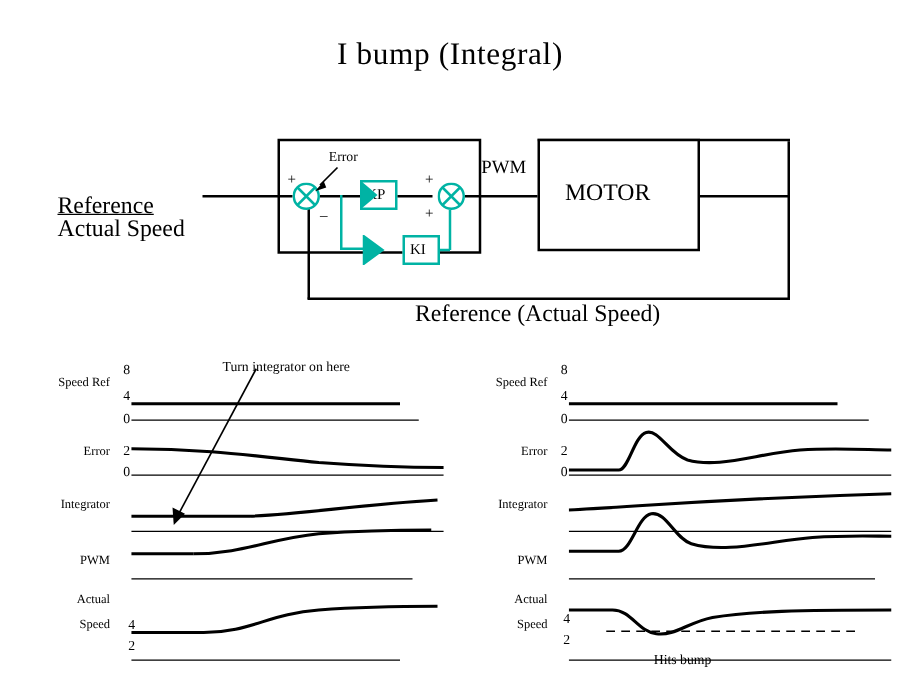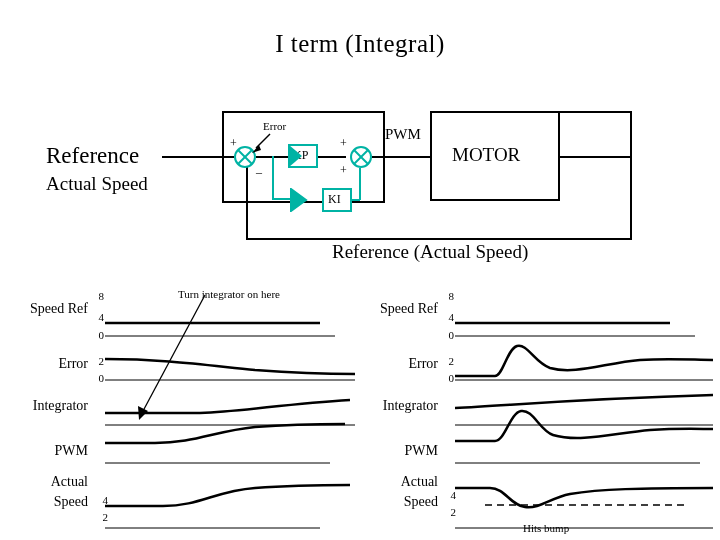--- a/index.html
+++ b/index.html
@@ -48,21 +48,21 @@
   .tline { background: #00b3a4; }
   .label-serif {
     position: absolute;
     font-family: "Liberation Serif", serif;
     color: #000000;
   }
   svg { display: block; }
   .plot-label {
     position: absolute;
     font-family: "Liberation Serif", serif;
-    font-size: 14px;
+    font-size: 10px;
     color: #000000;
     text-align: right;
   }
   .tick {
     position: absolute;
     font-family: "Liberation Serif", serif;
     font-size: 11px;
     color: #000000;
     text-align: right;
   }
@@ -71,35 +71,35 @@
     font-family: "Liberation Serif", serif;
     font-size: 11px;
     color: #000000;
   }
 </style>
 </head>
 <body>
 
 <div id="page">
 
-  <div class="title">I  term  (Integral)</div>
+  <div class="title">I  bump  (Integral)</div>
 
   <div>
 
     <div class="box" style="left:222px; top:111px; width:163px; height:92px;"></div>
 
     <div class="line hline" style="left:246px; top:238px; width:386px;"></div>
     <div class="line vline" style="left:630px; top:113px; height:127px;"></div>
     <div class="line hline" style="left:430px; top:111px; width:202px;"></div>
     <div class="line vline" style="left:246px; top:160px; height:79px;"></div>
 
     <div class="box" style="left:430px; top:111px; width:130px; height:90px;"></div>
     <div class="label-serif" style="left:452px; top:144px; font-size:19px;text-align:right;">MOTOR</div>
 
-    <div class="label-serif" style="left:46px; top:143px; font-size:23px;">Reference</div>
+    <div class="label-serif" style="left:46px; top:154px; font-size:19px;text-decoration:underline;">Reference</div>
     <div class="label-serif" style="left:46px; top:173px; font-size:19px;">Actual Speed</div>
 
     <div class="line hline" style="left:162px; top:156px; width:72px;"></div>
 
     <svg class="abs" style="left:234px; top:146px;" width="22" height="22">
       <circle cx="11" cy="11" r="10" fill="#ffffff" stroke="#00b3a4" stroke-width="2"></circle>
       <line x1="4" y1="4" x2="18" y2="18" stroke="#00b3a4" stroke-width="2"></line>
       <line x1="18" y1="4" x2="4" y2="18" stroke="#00b3a4" stroke-width="2"></line>
     </svg>
     <div class="label-serif" style="left:230px; top:136px; font-size:12px;">+</div>

